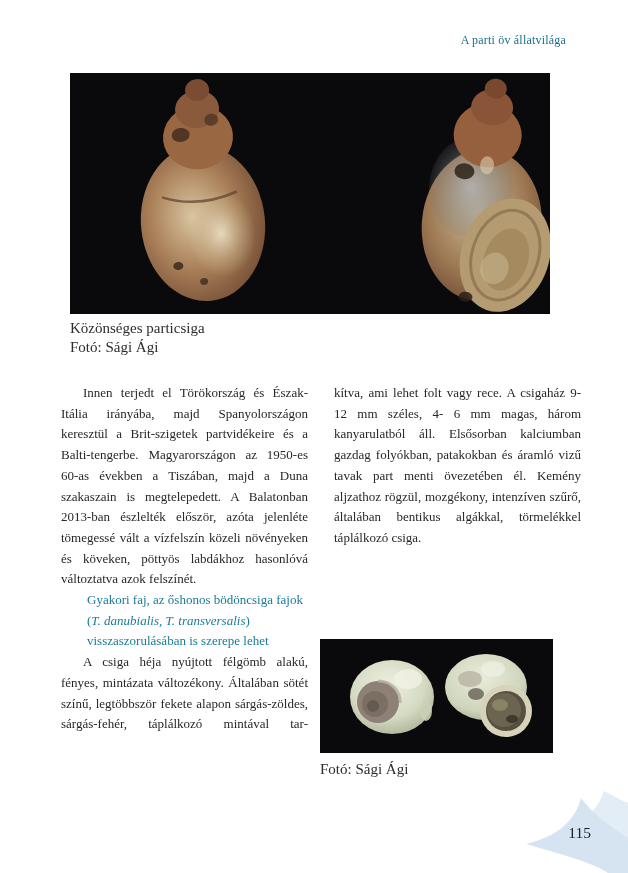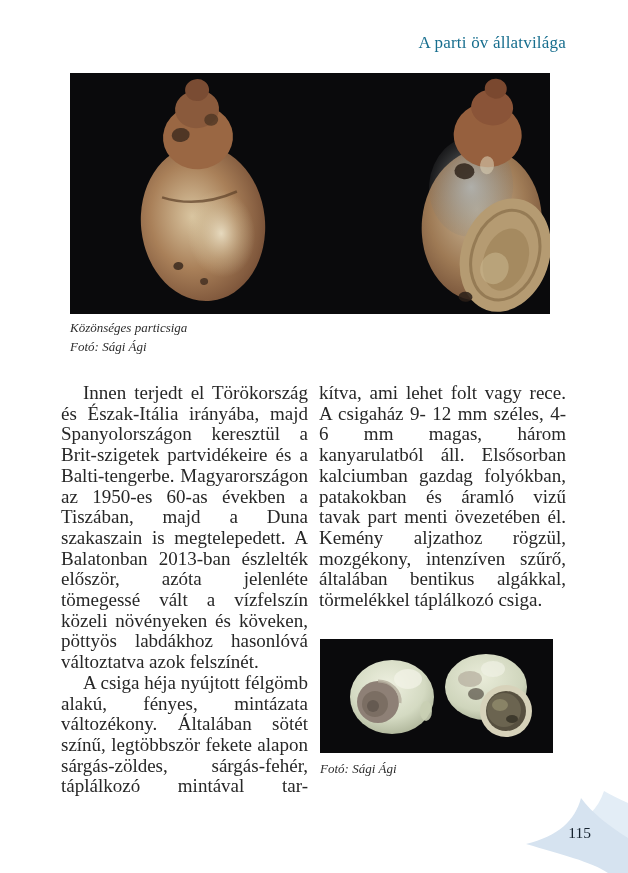--- a/index.html
+++ b/index.html
@@ -7,50 +7,49 @@
     width:628px;height:873px;
     background:#ffffff;
     position:relative;
     font-family:"Liberation Serif", serif;
     color:#272727;
     overflow:hidden;
   }
   .header-title{
     position:absolute;
     top:33px; right:62px;
-    font-size:17px;
+    font-size:12px;
     color:#176e8e;
     letter-spacing:.2px;
   }
   .photo{
     position:absolute;
     background:#0a0a0c;
     overflow:hidden;
   }
   .photo-1{ left:70px; top:73px; width:480px; height:241px; }
   .photo-2{ left:320px; top:639px; width:233px; height:114px; }
   .caption{
     position:absolute;
-    font-style:italic;
-    font-size:13px;
+    font-size:15px;
     line-height:18.5px;
     color:#2d2d2d;
   }
   .caption-1{ left:70px; top:319px; }
   .caption-2{ left:320px; top:760px; }
   .col{
     position:absolute;
     top:383px;
     width:247px;
-    font-size:19px;
+    font-size:13px;
     line-height:20.7px;
     text-align:justify;
   }
   .col-left{ left:61px; }
-  .col-right{ left:319px; }
+  .col-right{ left:334px; }
   .col p{ margin:0; }
   .indent{ text-indent:22px; }
   .flush-last{ text-align-last:justify; }
   .callout{
     margin:9px 0 9px 0;
     padding-left:26px;
     color:#1a7a99;
     text-align:left;
     text-align-last:left;
   }
@@ -131,20 +130,21 @@
   </svg>
 </div>
 
 <div class="caption caption-1">
   <div>Közönséges particsiga</div>
   <div>Fotó: Sági Ági</div>
 </div>
 
 <div class="col col-left">
   <p class="indent">Innen terjedt el Törökország és Észak-Itália irányába, majd Spanyolországon keresztül a Brit-szigetek partvidékeire és a Balti-tengerbe. Magyarországon az 1950-es 60-as években a Tiszában, majd a Duna szakaszain is megtelepedett. A Balatonban 2013-ban észlelték először, azóta jelenléte tömegessé vált a vízfelszín közeli növényeken és köveken, pöttyös labdákhoz hasonlóvá változtatva azok felszínét.</p>
+  <p class="callout"><span>Gyakori faj, az őshonos bödöncsiga fajok (</span><span class="species">T. danubialis, T. transversalis</span><span>) visszaszorulásában is szerepe lehet</span></p>
   <p class="indent flush-last">A csiga héja nyújtott félgömb alakú, fényes, mintázata változékony. Általában sötét színű, legtöbbször fekete alapon sárgás-zöldes, sárgás-fehér, táplálkozó mintával tar-</p>
 </div>
 
 <div class="col col-right">
   <p>kítva, ami lehet folt vagy rece. A csigaház 9- 12 mm széles, 4- 6 mm magas, három kanyarulatból áll. Elsősorban kalciumban gazdag folyókban, patakokban és áramló vizű tavak part menti övezetében él. Kemény aljzathoz rögzül, mozgékony, intenzíven szűrő, általában bentikus algákkal, törmelékkel táplálkozó csiga.</p>
 </div>
 
 <div class="photo photo-2">
   <svg width="233" height="114" viewBox="0 0 233 114">
     <defs>

